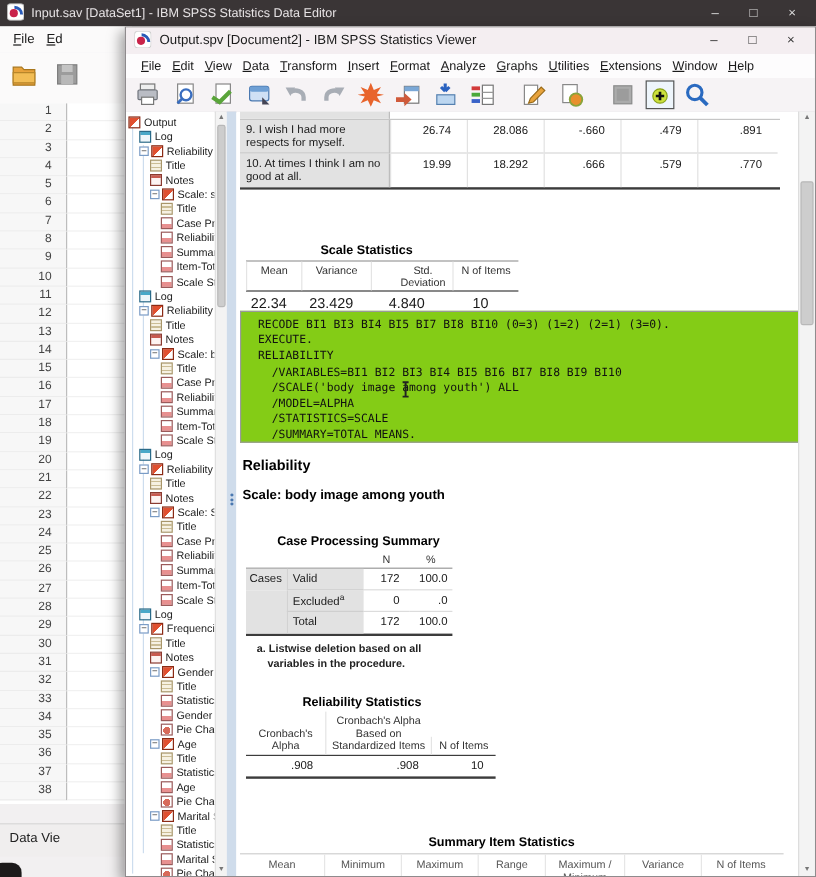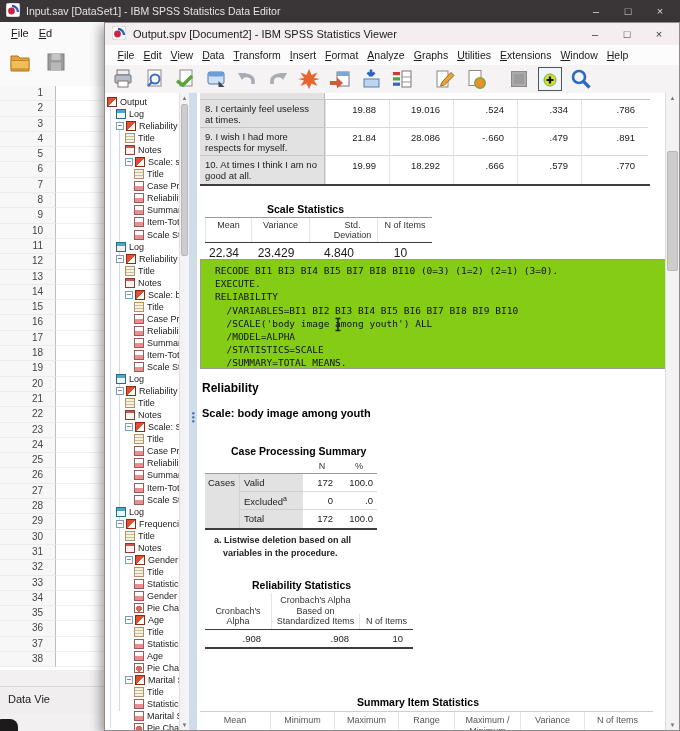--- a/index.html
+++ b/index.html
@@ -667,30 +667,22 @@
       </div>
 
       <div class="content">
 
         <div class="itt">
           <div class="itt-sliver">
               <div class="g"></div>
             </div>
           <div>
               <div class="itt-row">
-                <div class="itt-lbl">8. I certainly feel useless at times.</div>
-                <div class="itt-val" style="width: 64px;">19.88</div>
-                <div class="itt-val" style="width: 64px;">19.016</div>
-                <div class="itt-val" style="width: 64px;">.524</div>
-                <div class="itt-val" style="width: 64px;">.334</div>
-                <div class="itt-val" style="width: 67px;">.786</div>
-              </div>
-              <div class="itt-row">
                 <div class="itt-lbl">9. I wish I had more respects for myself.</div>
-                <div class="itt-val" style="width: 64px;">21.84</div>
+                <div class="itt-val" style="width: 64px;">26.74</div>
                 <div class="itt-val" style="width: 64px;">28.086</div>
                 <div class="itt-val" style="width: 64px;">-.660</div>
                 <div class="itt-val" style="width: 64px; padding-left: 31px;">.479</div>
                 <div class="itt-val" style="width: 67px;">.891</div>
               </div>
               <div class="itt-row">
                 <div class="itt-lbl">10. At times I think I am no good at all.</div>
                 <div class="itt-val" style="width: 64px;">19.99</div>
                 <div class="itt-val" style="width: 64px;">18.292</div>
                 <div class="itt-val" style="width: 64px;">.666</div>

